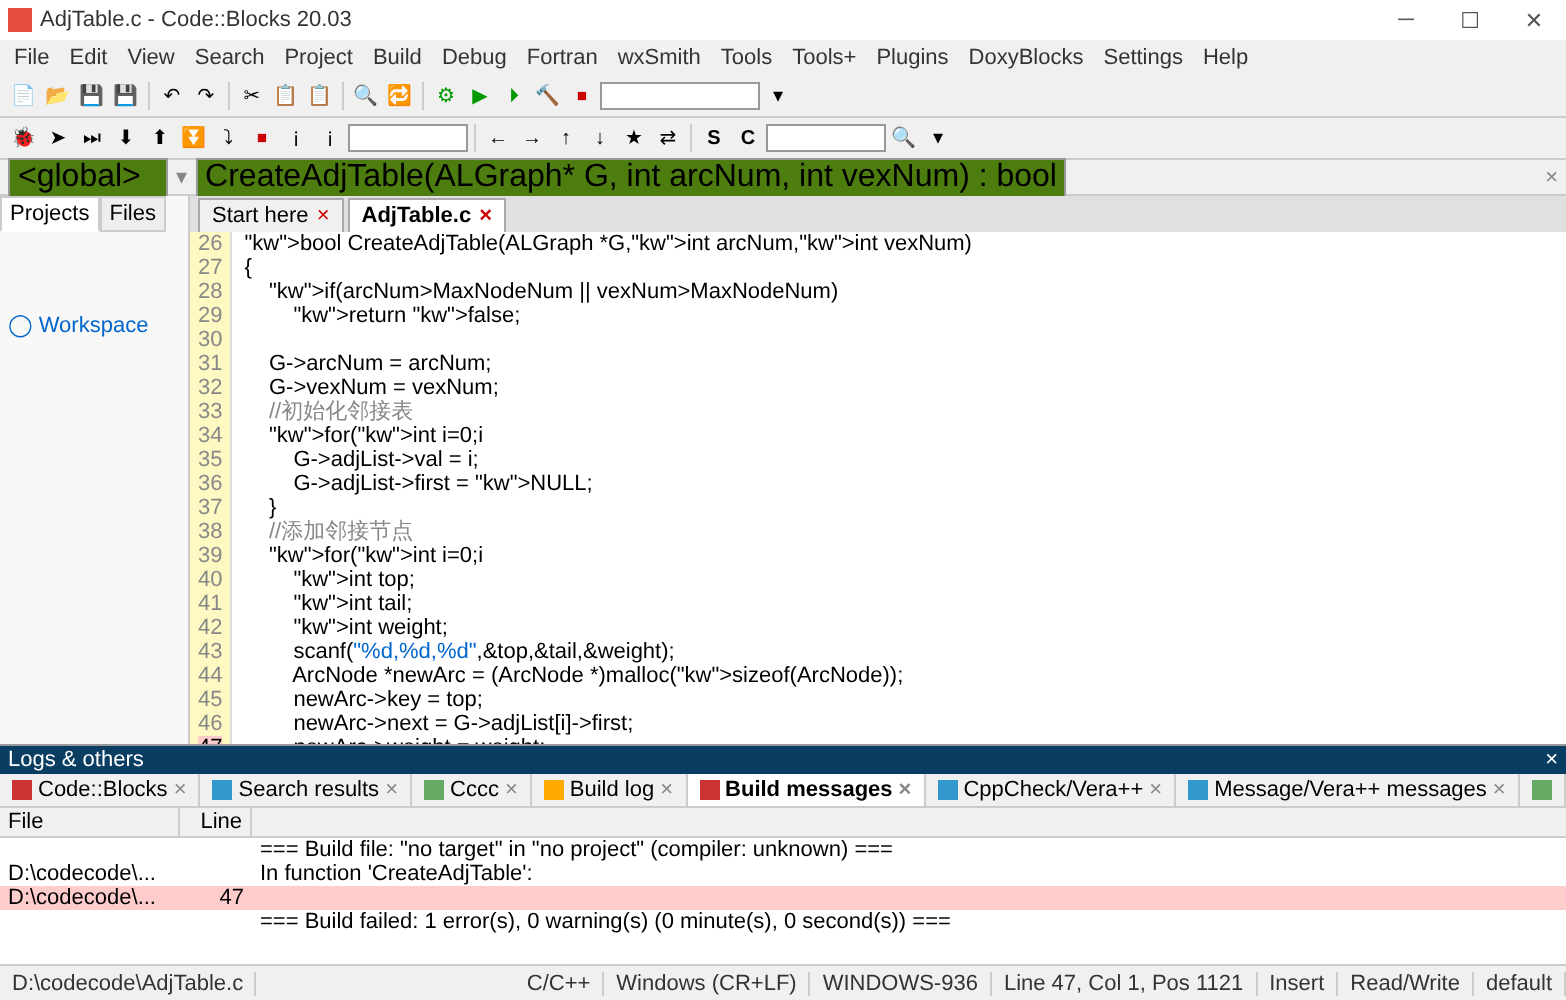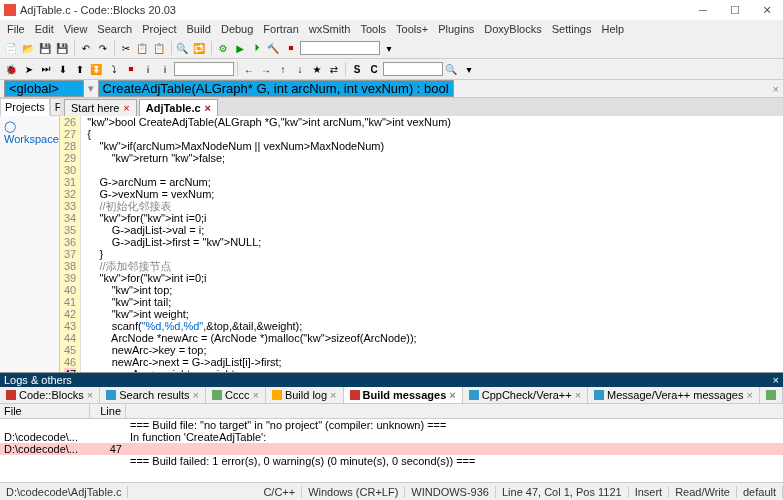--- a/index.html
+++ b/index.html
@@ -8,23 +8,23 @@
 .titlebar .icon { width: 12px; height: 12px; background: #e74c3c; margin-right: 4px; }
 .titlebar .title { flex: 1; font-size: 11px; color: #333; }
 .winbtns { display: flex; gap: 8px; }
 .winbtn { width: 24px; height: 16px; display:flex; align-items:center; justify-content:center; color:#555; }
 .menubar { height: 18px; background: #f0f0f0; display: flex; align-items: center; padding: 0 2px; gap: 0; }
 .menubar span { padding: 2px 5px; font-size: 11px; color: #333; }
 .toolbar { background: #f0f0f0; border-bottom: 1px solid #ccc; padding: 2px 4px; display: flex; flex-wrap: wrap; gap: 1px; align-items:center; }
 .tbtn { width: 16px; height: 16px; display:inline-flex; align-items:center; justify-content:center; font-size:10px; border:1px solid transparent; }
 .sep { width:1px; height:14px; background:#ccc; margin:0 2px; }
 .scope-row { height:18px; display:flex; align-items:center; padding:0 4px; background:#f0f0f0; border-bottom:1px solid #ccc; gap:4px; }
-.scope-row .sel { border:1px solid #999; background:#0ea5e9; padding:0 4px; min-width:80px; font-size:13px; }
+.scope-row .sel { border:1px solid #999; background:#4d7c0f; padding:0 4px; min-width:80px; font-size:16px; }
 .main { flex:1; display:flex; overflow:hidden; }
-.sidebar { width:60px; background:#f8f8f8; border-right:1px solid #ccc; display:flex; flex-direction:column; }
+.sidebar { width:95px; background:#f8f8f8; border-right:1px solid #ccc; display:flex; flex-direction:column;gap:36px; }
 .sidetabs { display:flex; font-size:10px; }
 .sidetab { padding:2px 4px; border:1px solid #ccc; background:#eee; }
 .sidetab.active { background:#fff; border-bottom:1px solid #fff; }
 .sidecontent { padding:4px; font-size:11px; color:#333; }
 .sidecontent .ws { color:#0066cc; }
 .editor-area { flex:1; display:flex; flex-direction:column; overflow:hidden; }
 .edtabs { height:18px; display:flex; align-items:flex-end; background:#e0e0e0; padding-left:4px; gap:2px; }
 .edtab { padding:2px 6px; background:#f0f0f0; border:1px solid #aaa; border-bottom:none; font-size:10px; }
 .edtab.active { background:#fff; font-weight:bold; }
 .edtab .x { color:#c00; margin-left:4px; }

